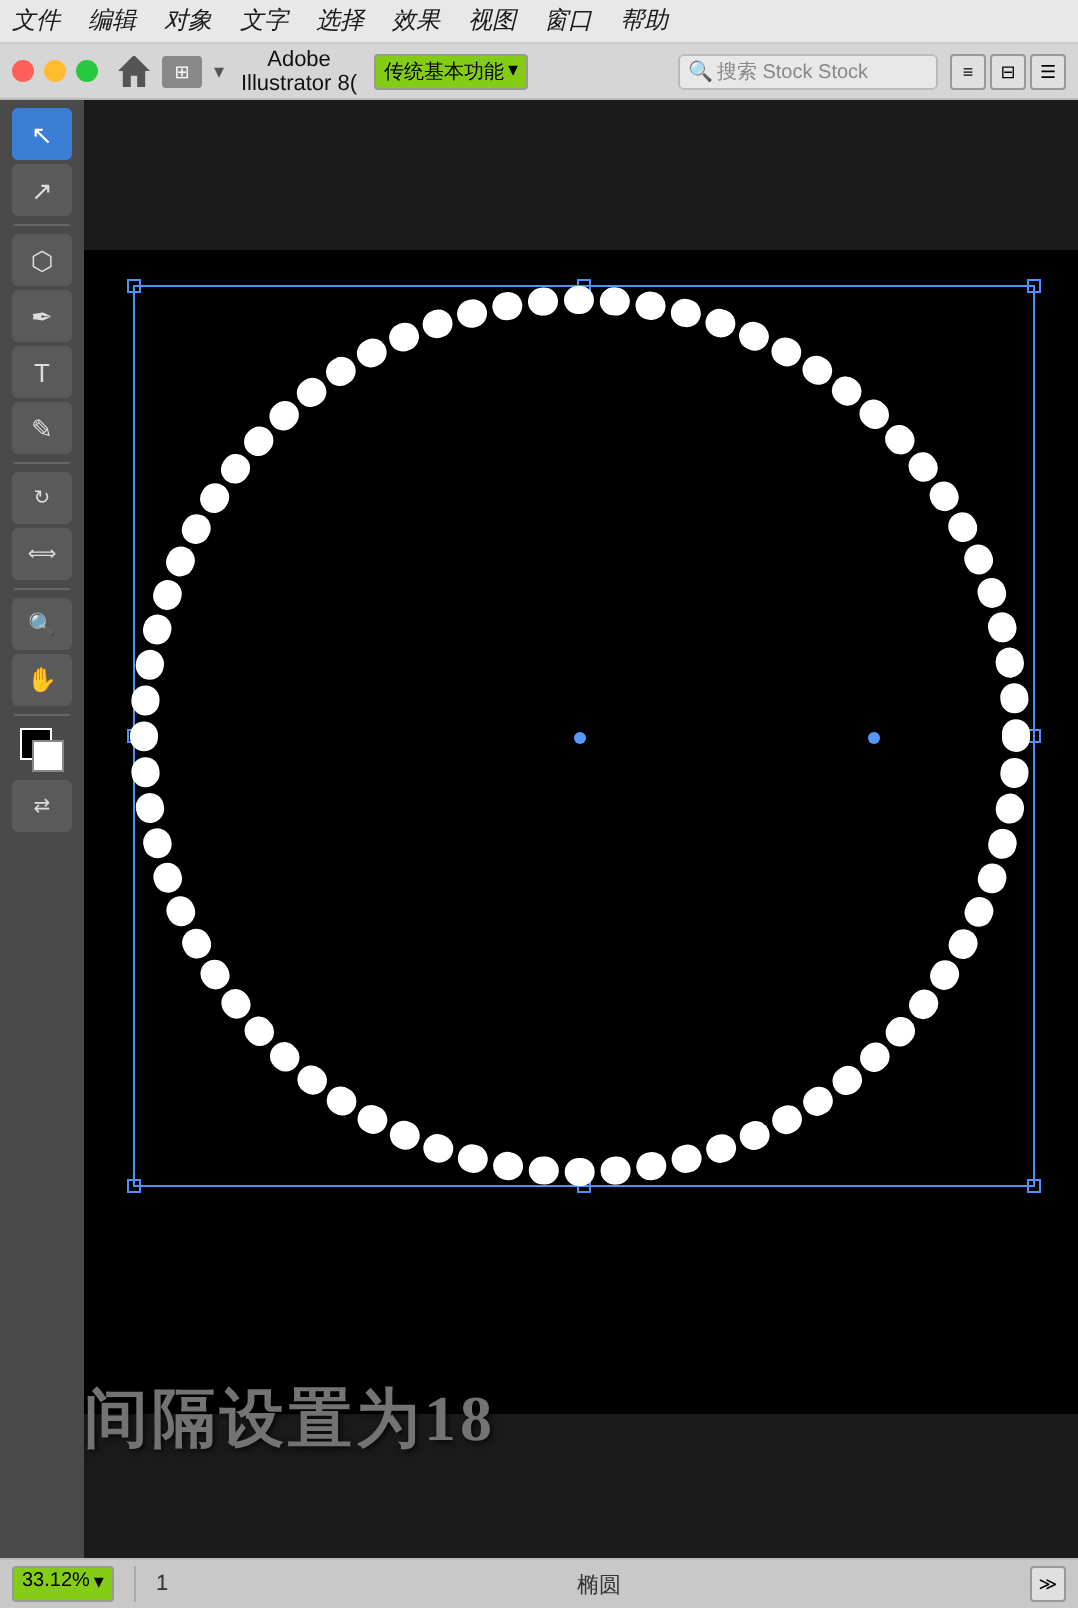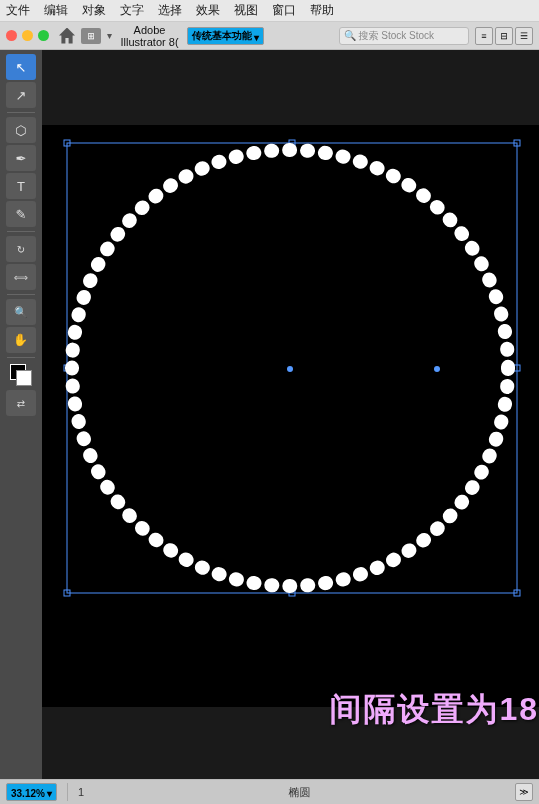--- a/index.html
+++ b/index.html
@@ -21,20 +21,21 @@
       display: flex;
       align-items: center;
       padding: 0 6px;
       gap: 14px;
       border-bottom: 1px solid #ccc;
     }
     .menubar span {
       font-size: 12px;
       color: #1a1a1a;
       cursor: pointer;
+      font-style: italic;
     }
 
     
     .toolbar {
       width: 100%;
       height: 28px;
       background: #d6d6d6;
       display: flex;
       align-items: center;
       padding: 0 6px;
@@ -75,31 +76,30 @@
     .props-input {
       background: #fff;
       border: 1px solid #999;
       border-radius: 2px;
       padding: 1px 4px;
       font-size: 11px;
       width: 52px;
       height: 18px;
     }
     .dropdown-btn {
-      background: #0ea5e9;
+      background: #84cc16;
       border: 1px solid #999;
       border-radius: 2px;
       font-size: 10px;
       padding: 1px 4px;
       height: 18px;
       display: flex;
-      align-items: flex-end;
+      align-items: flex-start;
       gap: 2px;
       cursor: pointer;
-      font-weight: bold;
     }
     .small-icon-btn {
       width: 18px; height: 18px;
       background: #e0e0e0;
       border: 1px solid #999;
       border-radius: 2px;
       display: flex;
       align-items: center;
       justify-content: center;
       font-size: 9px;
@@ -211,27 +211,27 @@
     }
     .bottom-item { font-size: 11px; color: #333; }
     .bottom-center { flex: 1; text-align: center; }
 
     
     .chinese-overlay {
       position: absolute;
       bottom: 50px;
       left: 0;
       right: 0;
-      text-align: right;
+      text-align: left;
       font-size: 32px;
       font-weight: bold;
-      color: #f0abfc;
+      color: #737373;
       text-shadow: 1px 1px 3px rgba(0,0,0,0.8);
       pointer-events: none;
-      font-family: Liberation Sans, sans-serif;
+      font-family: Liberation Serif, serif;
       letter-spacing: 2px;
     }
 
     
     .stroke-top {
       display: flex;
       align-items: center;
       height: 26px;
       background: #d0d0d0;
       padding: 0 4px;

